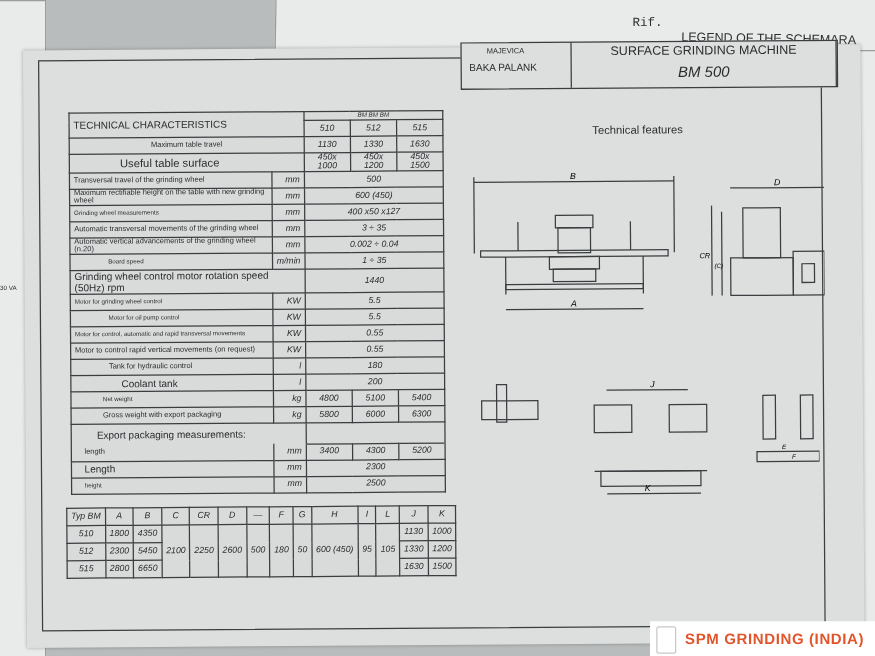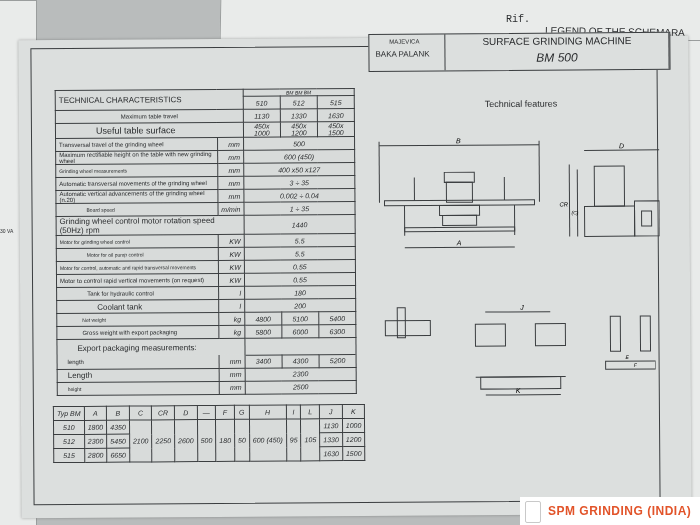--- a/index.html
+++ b/index.html
@@ -1,39 +1,39 @@
 <!DOCTYPE html>
 <html><head>
 <meta charset="utf-8">
 <style>
   html,body{margin:0;padding:0;}
   body{width:700px;height:525px;overflow:hidden;background:#b9bcbc;position:relative;font-family:"Liberation Sans",sans-serif;color:#2a2c2e;}
   .bg-sheet{position:absolute;background:#e9ebea;border:1px solid #9a9d9d;}
   .main-sheet{position:absolute;left:20px;top:38px;width:670px;height:478px;background:#dcdfde;transform:rotate(-0.4deg);box-shadow:0 0 3px rgba(0,0,0,.3);}
   .frame{position:absolute;left:12px;top:8px;width:625px;height:455px;border:1.5px solid #3b3e40;}
   .title-block{position:absolute;left:350px;top:-4px;width:300px;height:36px;border:1.5px solid #3b3e40;background:#dcdfde;display:flex;font-size:9px;}
-  .tb-left{width:76px;border-right:1.5px solid #3b3e40;padding:4px 6px;box-sizing:border-box;}
+  .tb-left{width:88px;border-right:1.5px solid #3b3e40;padding:4px 6px;box-sizing:border-box;}
   .tb-left .small{font-size:6px;margin-left:14px;}
   .tb-left .big{font-size:8px;margin-top:5px;}
   .tb-mid{flex:1;border-right:1.5px solid #3b3e40;text-align:center;}
   .tb-mid .t1{font-size:10px;margin-top:2px;}
   .tb-mid .t2{font-size:12px;font-style:italic;margin-top:4px;}
   .tb-right{width:68px;}
   .tb-right .r1{font-size:11px;font-style:italic;border-bottom:1.5px solid #3b3e40;padding:2px 4px;}
   .tb-right .r2{font-size:7px;padding:3px 4px;display:flex;justify-content:space-between;}
   table{border-collapse:collapse;}
   .spec{position:absolute;left:36px;top:50px;width:300px;font-size:6px;}
   .spec td{border:1px solid #3b3e40;padding:0 3px;height:12px;background:#d8dbda;}
   .spec .u{font-style:italic;text-align:right;width:18px;font-size:7px;}
   .spec .v{font-style:italic;text-align:center;font-size:7px;}
   .spec .big{font-size:8px;}
   .spec .bigger{font-size:9px;}
   .dims{position:absolute;left:32px;top:366px;font-size:7px;}
   .dims td{border:1px solid #3b3e40;padding:1px 3px;text-align:center;font-style:italic;height:11px;background:#d8dbda;}
-  .tf{position:absolute;left:455px;top:62px;font-size:9px;margin-left:11px;}
+  .tf{position:absolute;left:455px;top:62px;font-size:9px;}
   svg.drw{position:absolute;}
   .logo{position:absolute;left:520px;top:497px;width:180px;height:28px;background:#fff;}
   .logo .mark{position:absolute;left:5px;top:4px;width:14px;height:20px;border:1.5px solid #c9c9c9;border-radius:2px;}
   .logo .txt{position:absolute;left:28px;top:7px;font-size:12px;color:#e2542a;letter-spacing:0.5px;font-weight:bold;}
   .ovr{position:absolute;font-family:"Liberation Mono",monospace;}
 </style>
 </head>
 <body>
 
 <div class="bg-sheet" style="left:220px;top:-5px;width:490px;height:48px;transform:rotate(1deg);"></div>

